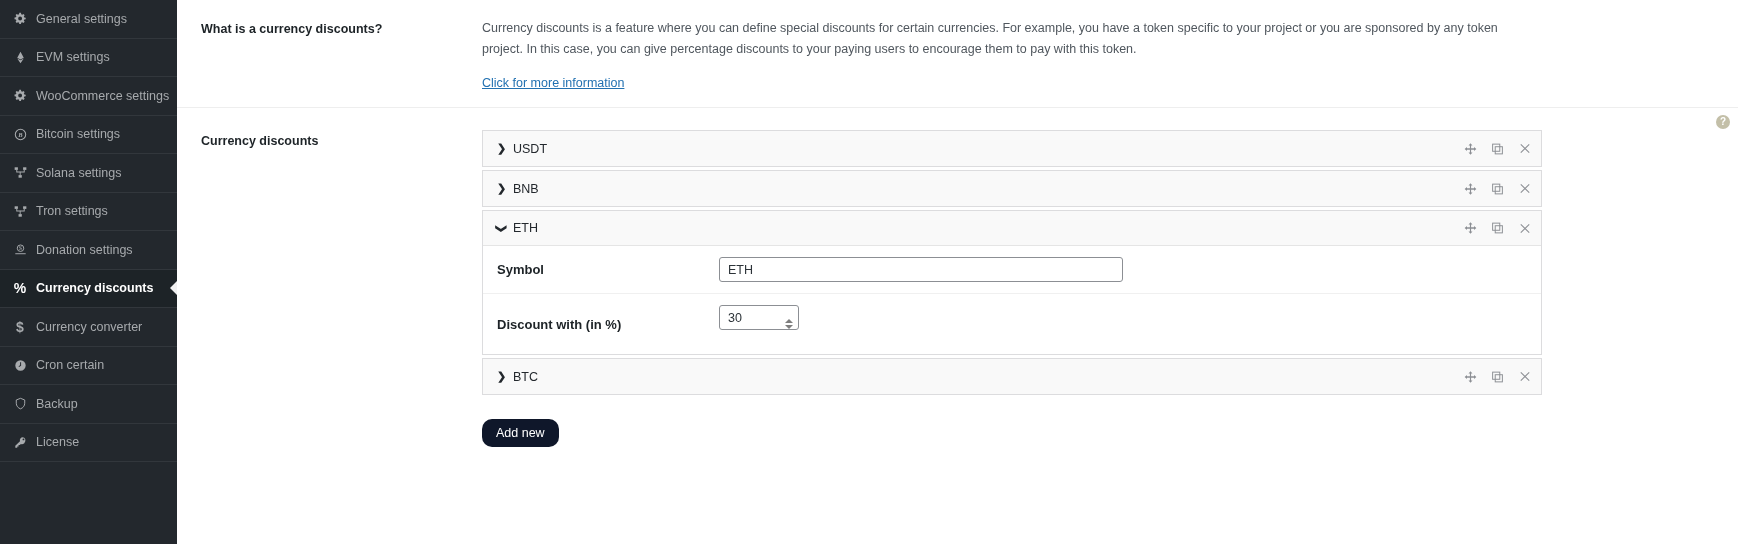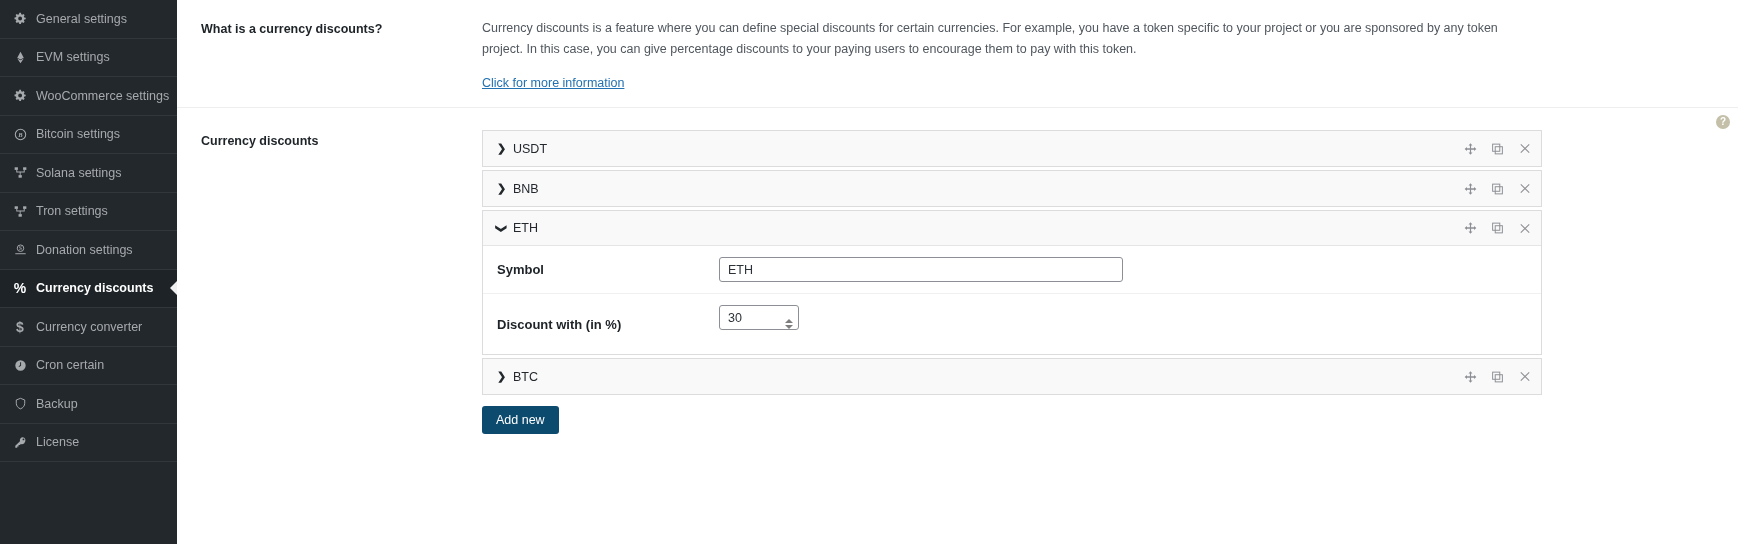--- a/index.html
+++ b/index.html
@@ -221,26 +221,26 @@
   }
   .spin .up, .spin .dn {
     width: 0; height: 0;
     border-left: 4px solid transparent;
     border-right: 4px solid transparent;
   }
   .spin .up { border-bottom: 4px solid #7e7e7e; }
   .spin .dn { border-top: 4px solid #7e7e7e; }
 
   .addnew {
-    margin-top: 8px;
+    margin-top: 21px;
     display: inline-block;
-    background: #0c4a6e;
+    background: #0f172a;
     color: #ffffff;
     border: none;
-    border-radius: 3px;
+    border-radius: 10px;
     font-size: 12.5px;
     font-family: "Liberation Sans", sans-serif;
     padding: 7px 14px;
     cursor: pointer;
   }
 </style>
 </head>
 <body>
 
 <div class="app">

